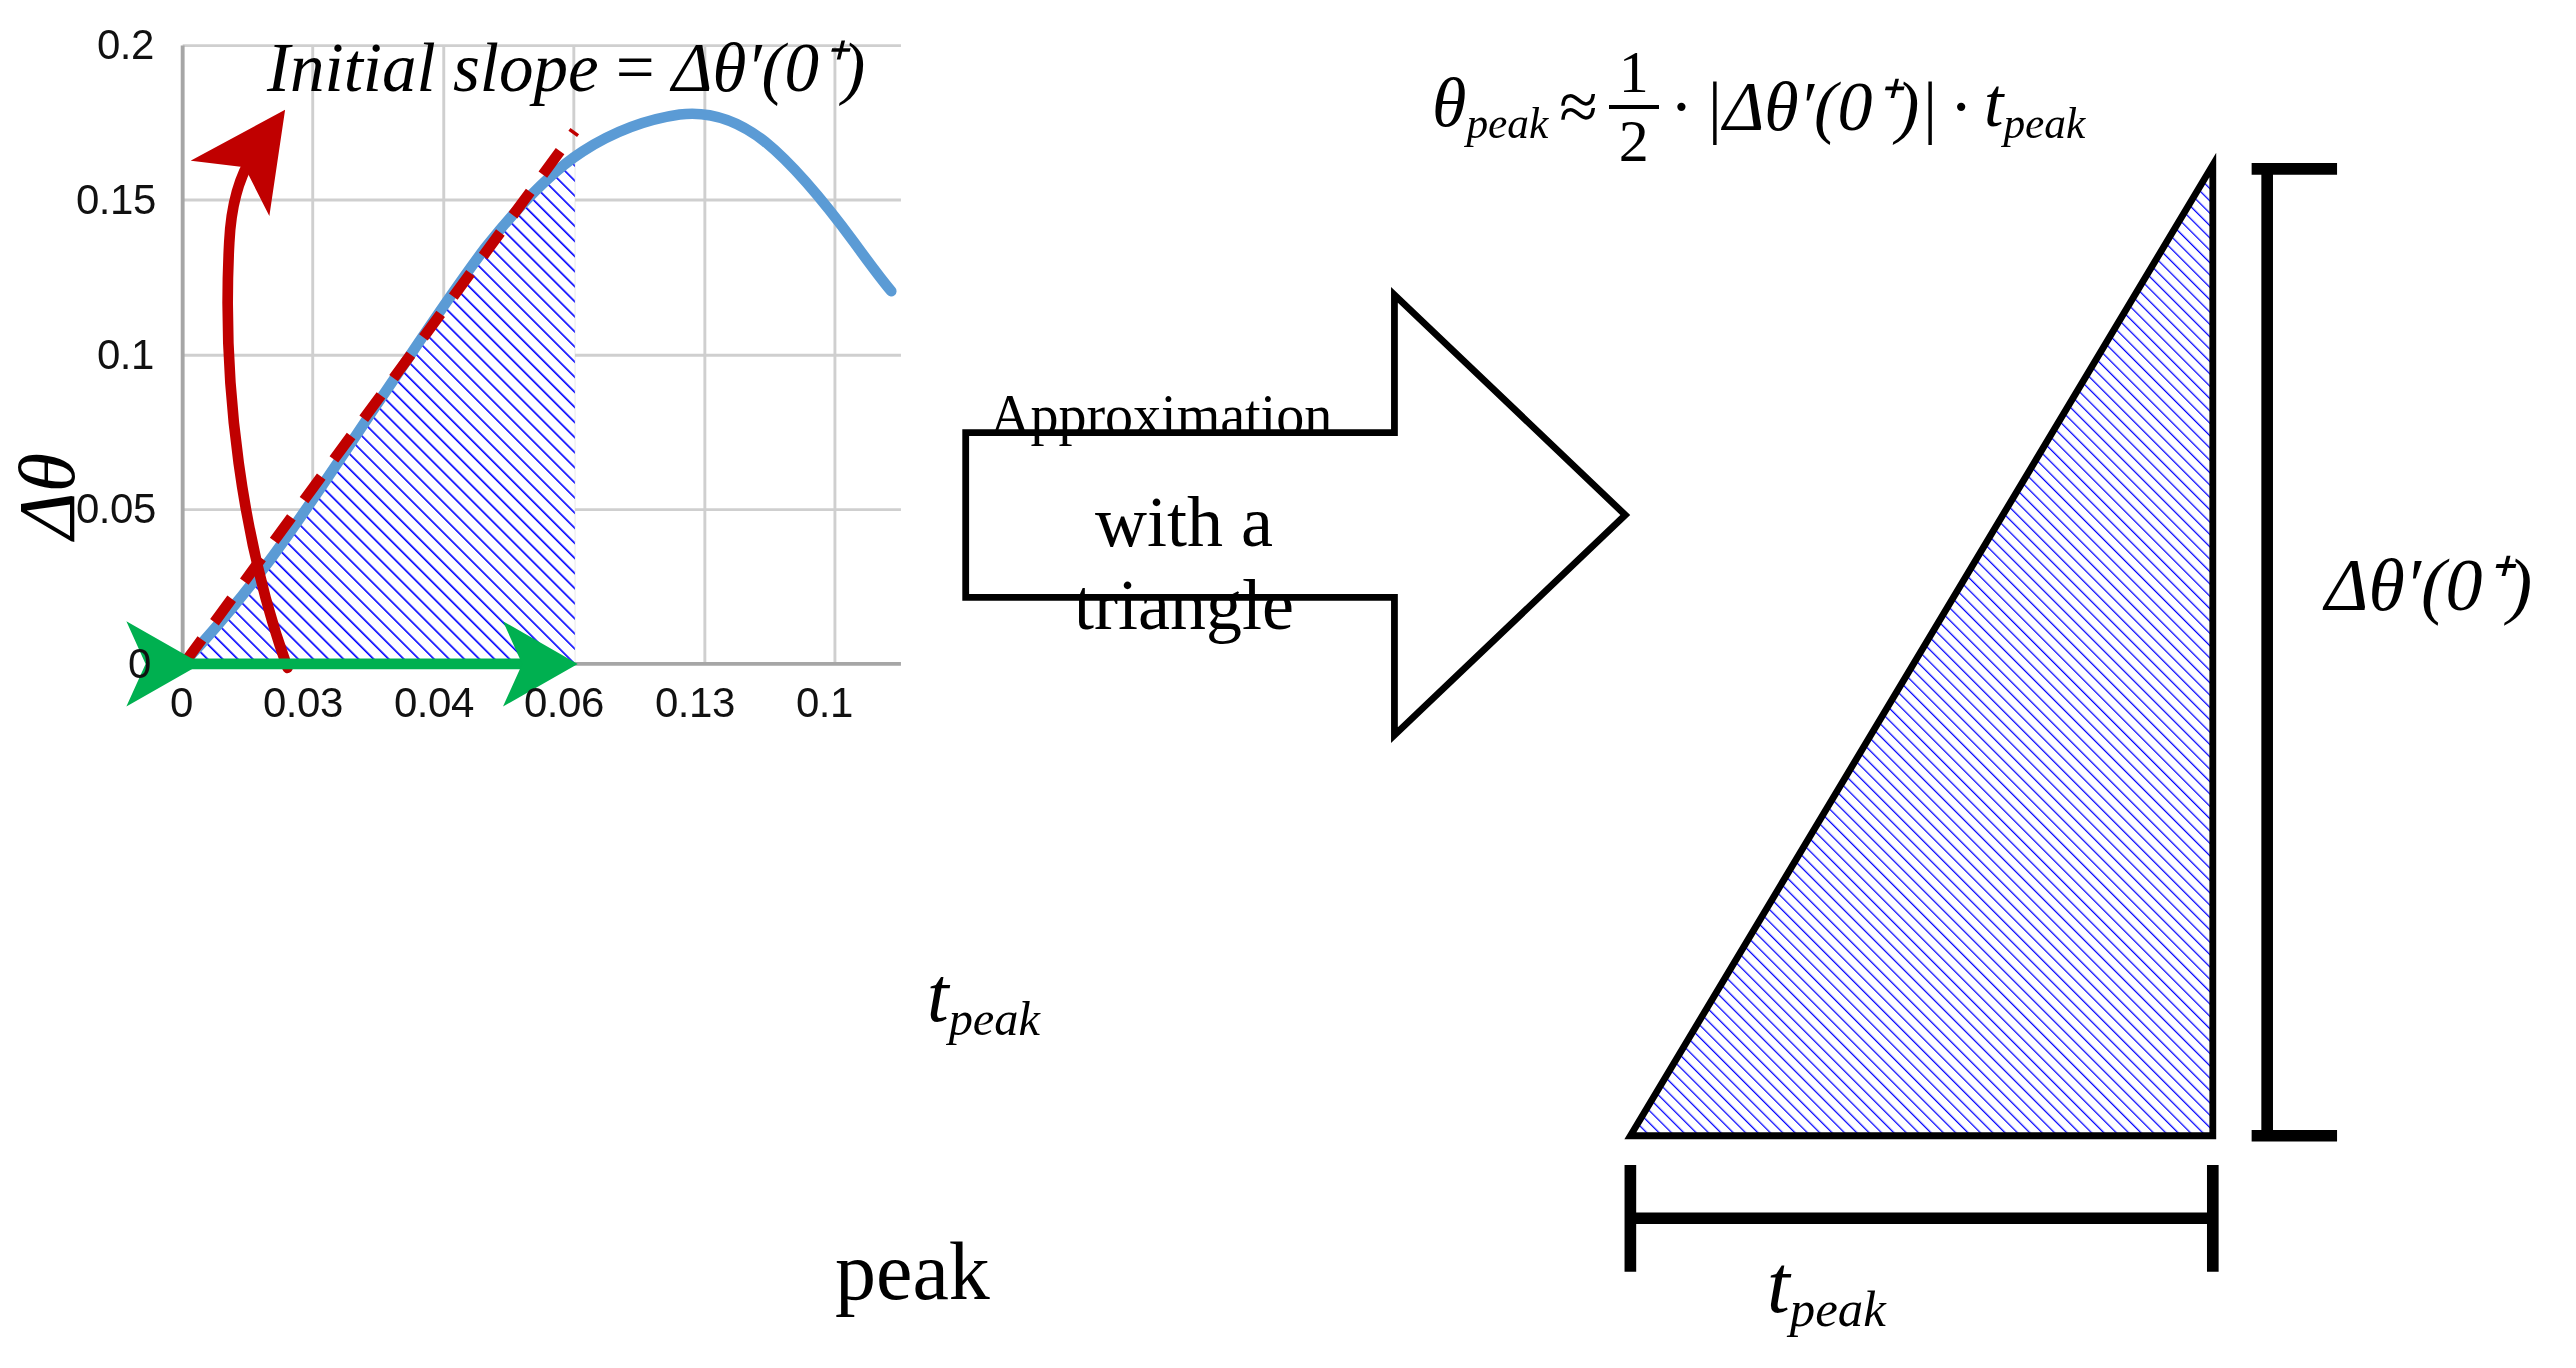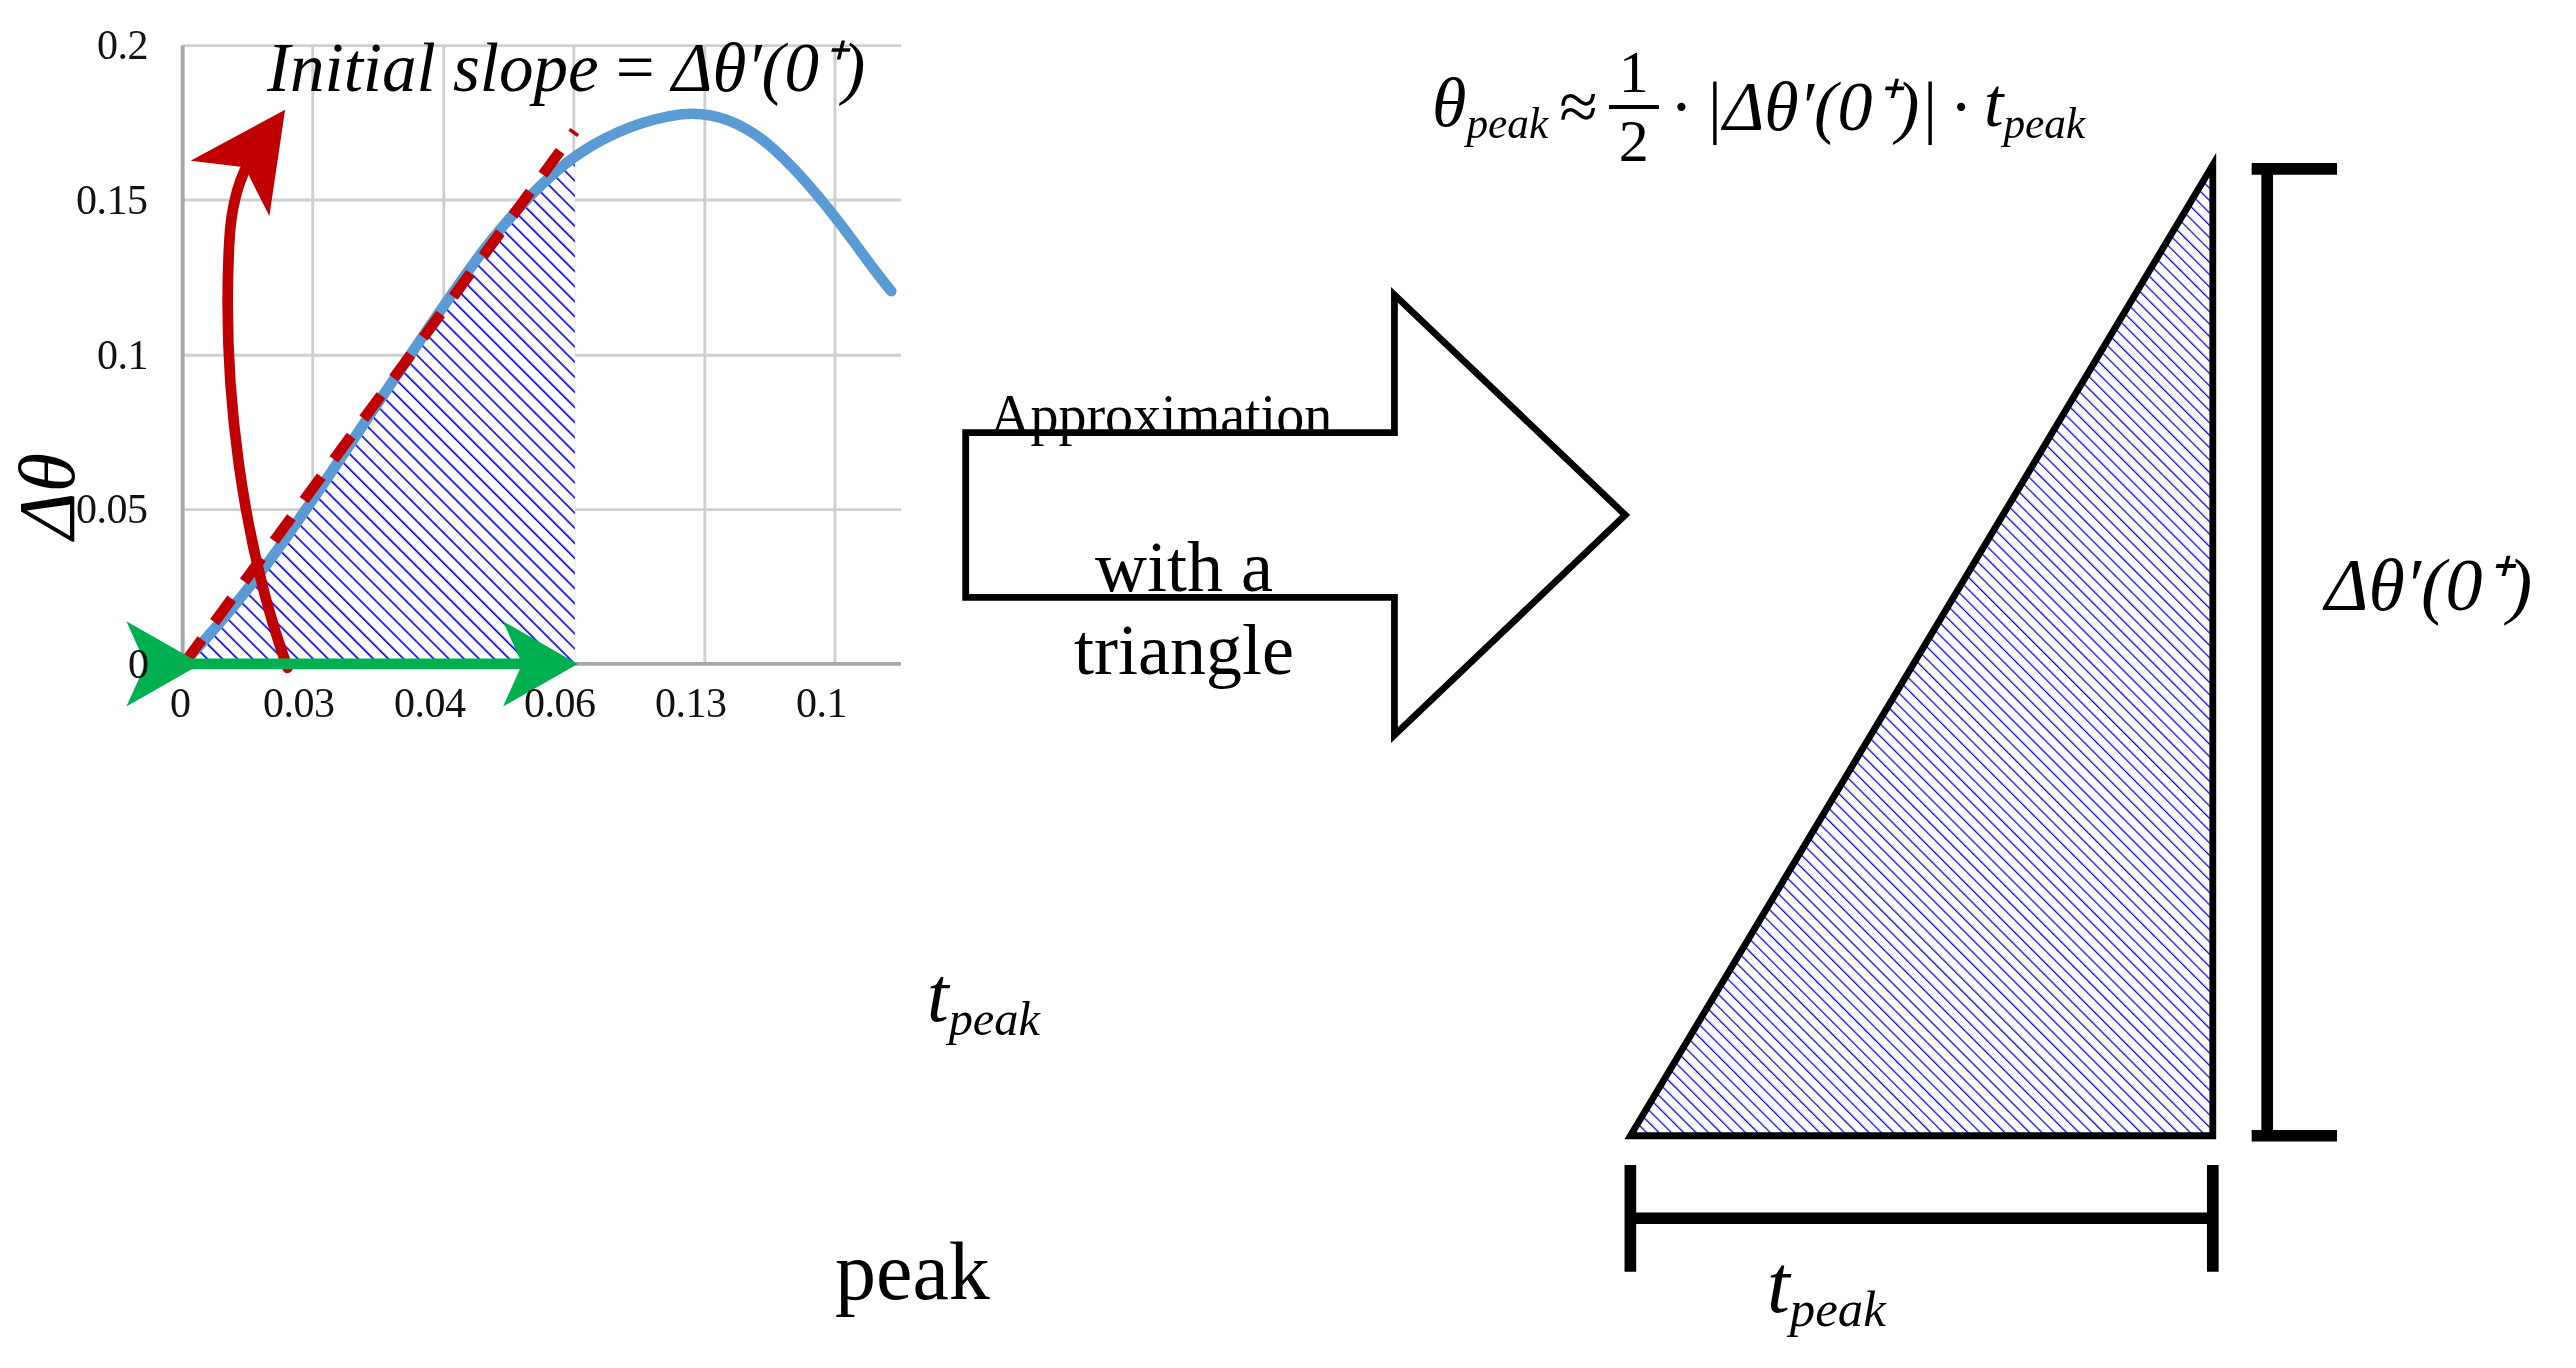--- a/index.html
+++ b/index.html
@@ -3,21 +3,21 @@
 <meta charset="utf-8">
 <style>
   html,body{margin:0;padding:0;background:#ffffff;}
   body{width:2576px;height:1369px;position:relative;overflow:hidden;
        font-family:"Liberation Serif", serif;color:#000;}
   .stage{position:absolute;left:0;top:0;width:2576px;height:1369px;}
   .abs{position:absolute;}
   .math{font-family:"Liberation Serif", serif;font-style:italic;white-space:nowrap;line-height:1;}
   .roman{font-style:normal;}
   .sub{font-size:0.62em;vertical-align:-0.28em;font-style:italic;}
-  .ticklbl{font-family:Liberation Serif, serif;font-style:normal;
+  .ticklbl{font-family:Liberation Sans, sans-serif;font-style:normal;
            font-size:42px;color:#111;white-space:nowrap;letter-spacing:-0.5px;}
   svg{display:block;overflow:visible;}
 </style>
 </head>
 <body>
 
 <div class="stage">
 
   <svg class="abs" style="left:0px;top:0px;" width="971" height="1223" viewBox="0 0 1000 1260">
     <defs>
@@ -118,21 +118,21 @@
   <div class="abs math" style="left:927px;top:956px;font-size:78px;">
     <span>t</span><span class="sub">peak</span>
   </div>
 
   <svg class="abs" style="left:956px;top:277px;" width="679" height="476" viewBox="0 0 700 490">
     <path d="M10,160 L452,160 L452,18 L690,245 L452,472 L452,330 L10,330 Z" fill="#ffffff" stroke="#000000" stroke-width="7" stroke-linejoin="miter"></path>
   </svg>
   <div class="abs" style="left:990px;top:383px;width:388px;text-align:left;font-size:56px;font-style:normal;">
     <span>Approximation</span>
   </div>
-  <div class="abs" style="left:990px;top:481px;width:388px;text-align:center;font-size:72px;font-style:normal;margin-top:45px;">
+  <div class="abs" style="left:990px;top:481px;width:388px;text-align:center;font-size:72px;font-style:normal;">
     <span>with a triangle</span>
   </div>
 
   <div class="abs math" style="left:1432px;top:44px;font-size:70px;display:flex;align-items:center;gap:11px;">
     <span><span>θ</span><span class="sub">peak</span></span>
     <span class="roman">≈</span>
     <span style="display:inline-flex;flex-direction:column;align-items:center;font-style:normal;line-height:0.95;font-size:60px;">
       <span>1</span>
       <span style="display:block;width:50px;height:3.9px;background:#000;margin:3.9px 0;"></span>
       <span>2</span>

